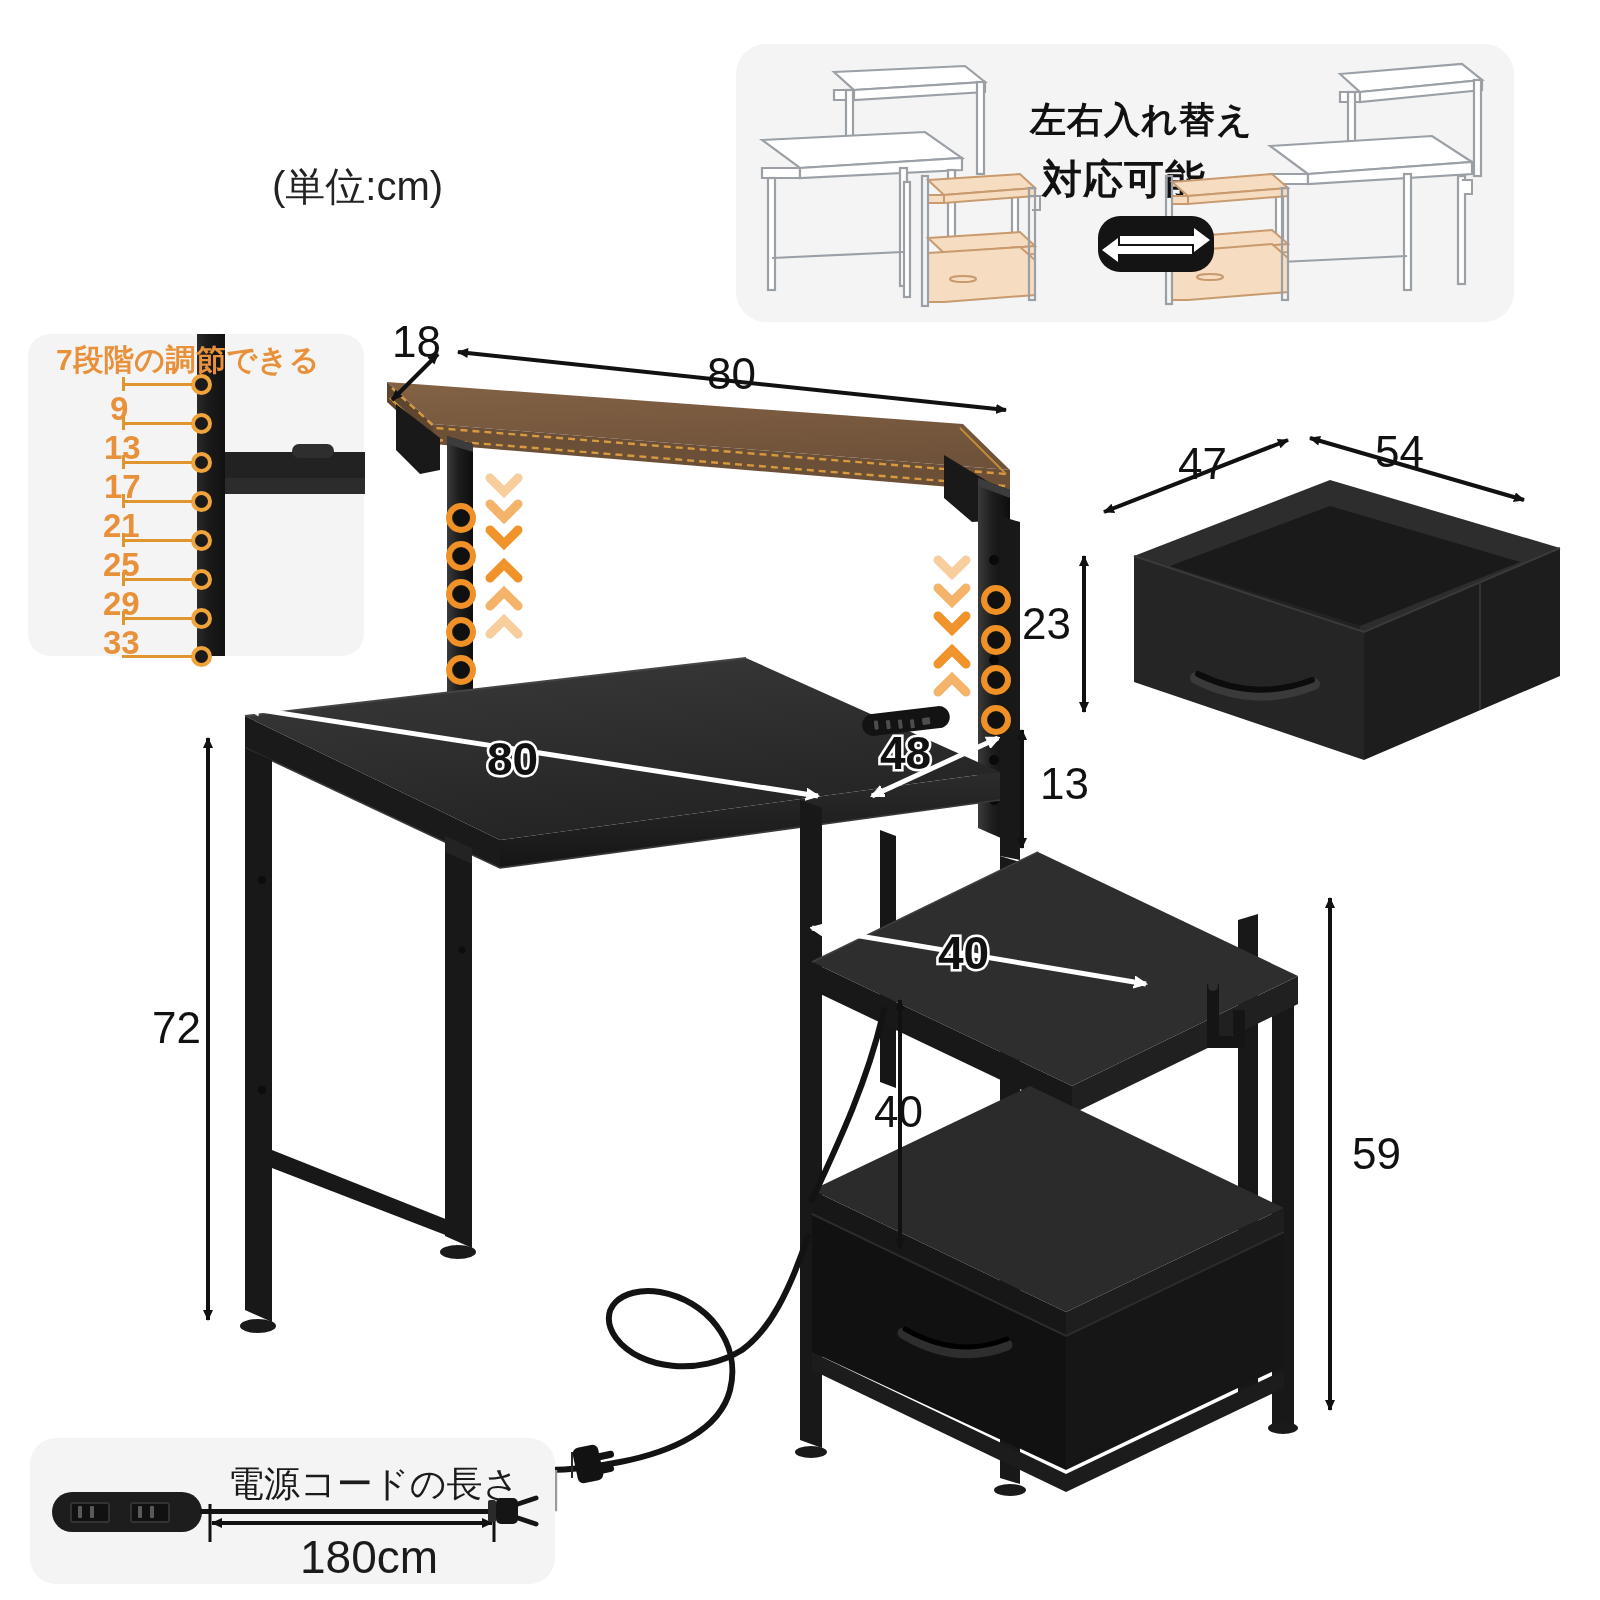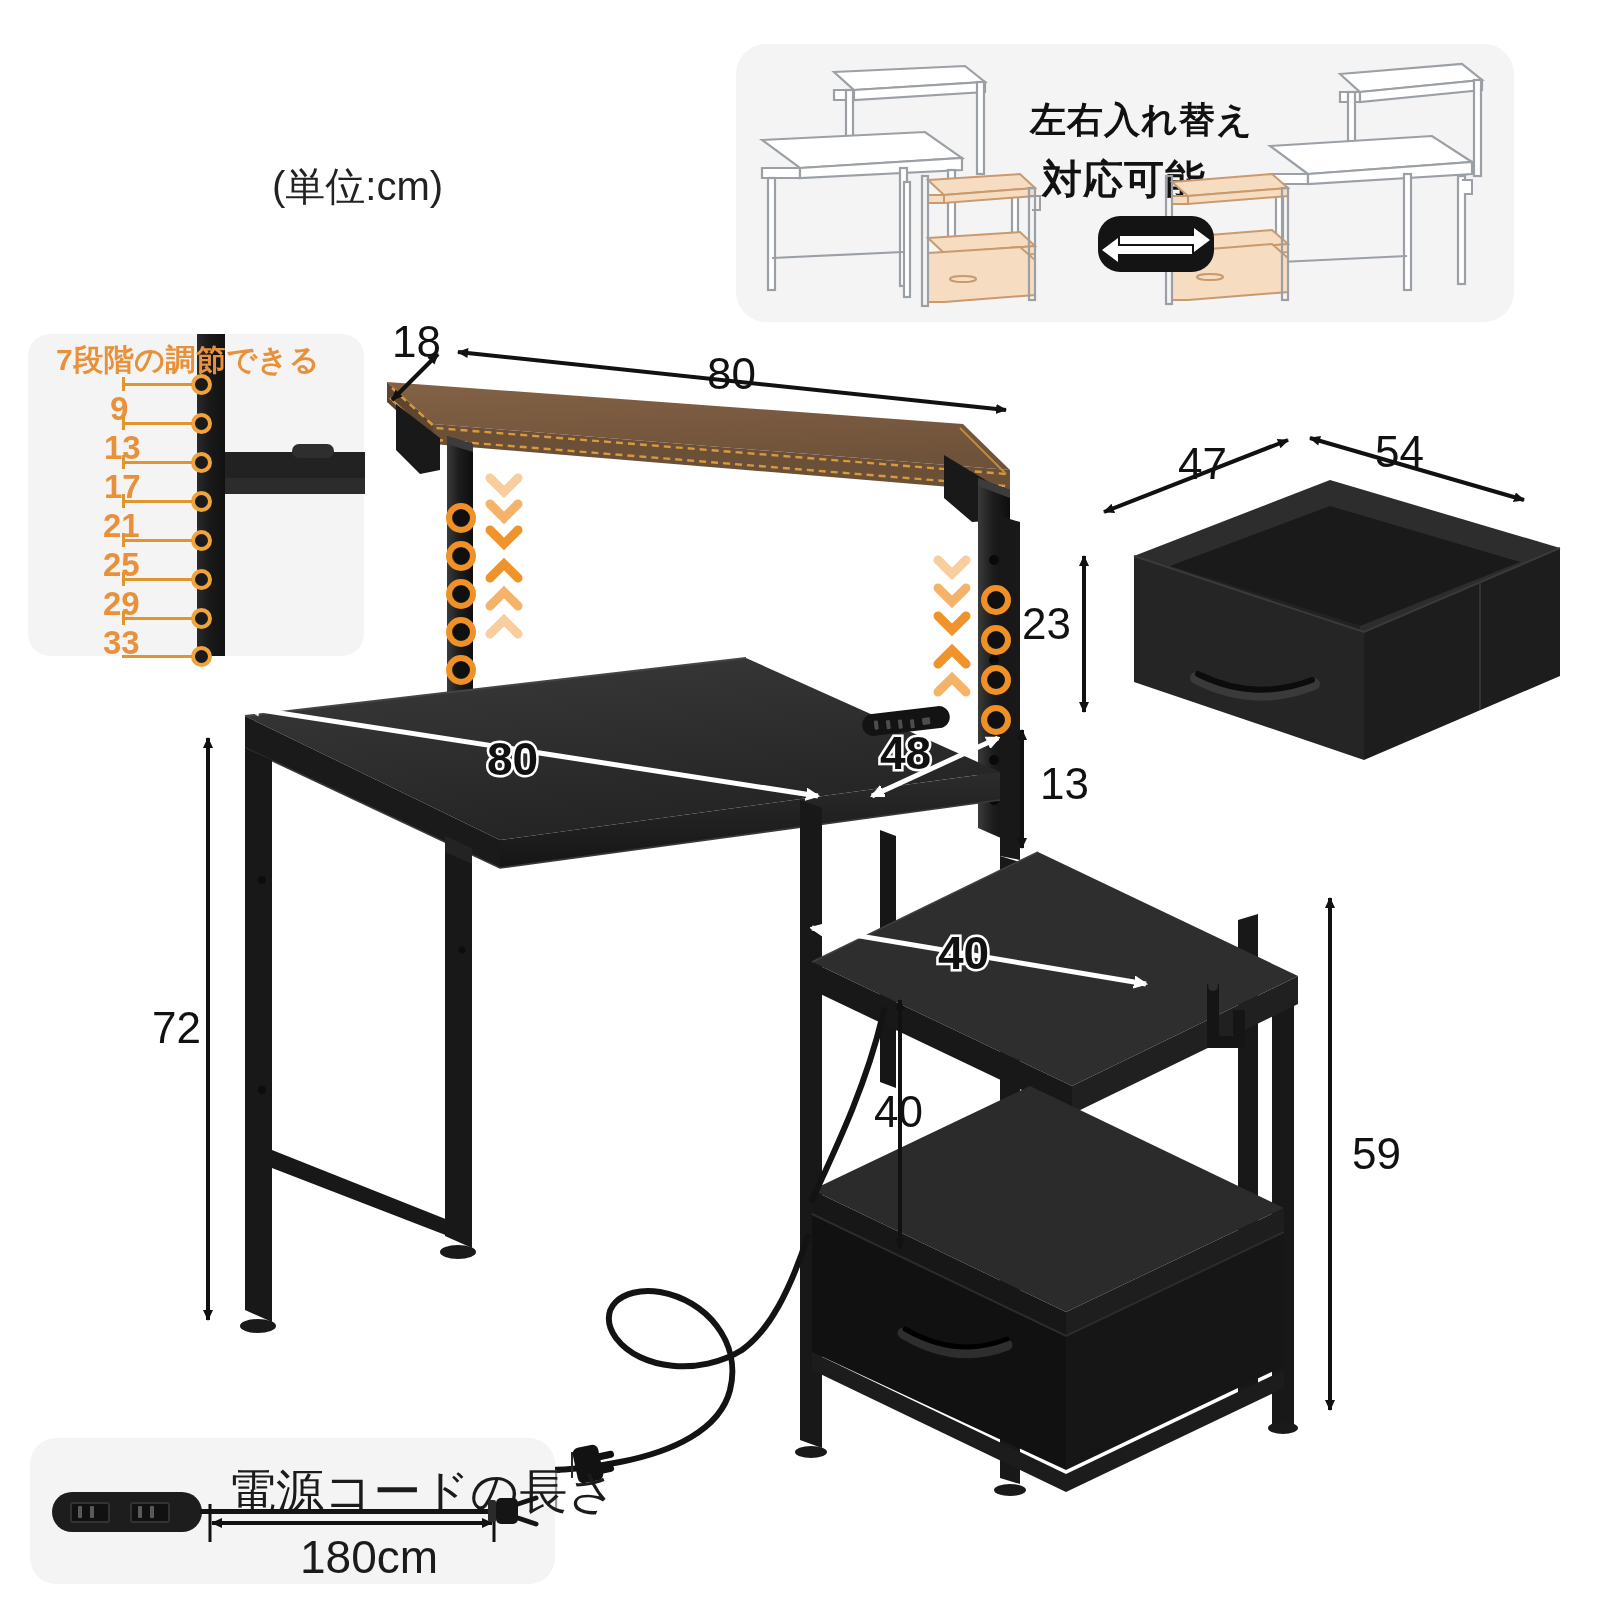--- a/index.html
+++ b/index.html
@@ -45,21 +45,21 @@
   .adj-hole{position:absolute;width:21px;height:21px;border-radius:50%;
             border:4px solid #f0a43b;background:#1b1b1b;box-sizing:border-box;}
   #adj-post{left:197px;top:334px;width:28px;height:322px;
             background:linear-gradient(90deg,#2a2a2a,#1a1a1a 40%,#111 100%);}
   #adj-shelf{left:225px;top:452px;width:140px;height:26px;background:#222;}
   #adj-shelf2{left:225px;top:478px;width:140px;height:16px;background:#2c2c2c;}
   #adj-knob{left:292px;top:444px;width:42px;height:14px;border-radius:7px;background:#2e2e2e;}
 
   
   #cord-panel{left:30px;top:1438px;width:525px;height:146px;border-radius:26px;}
-  #cord-label{left:228px;top:1460px;font-size:48px;font-weight:400;color:#1b1b1b;}
+  #cord-label{left:228px;top:1460px;font-size:36px;font-weight:400;color:#1b1b1b;}
   #cord-len{left:300px;top:1530px;font-size:46px;font-weight:400;color:#1b1b1b;}
   #strip-body{left:52px;top:1492px;width:150px;height:40px;border-radius:20px;background:#1d1d1d;}
   .strip-socket{position:absolute;top:1502px;width:40px;height:21px;border-radius:3px;
                 background:#111;border:2px solid #333;box-sizing:border-box;}
   .sock-slot{position:absolute;width:4px;height:12px;background:#5a5a5a;border-radius:1px;top:1506px;}
   #cord-wire{left:200px;top:1509px;width:295px;height:5px;background:#141414;}
 
   
   .dim{position:absolute;font-size:44px;color:#111;font-weight:400;line-height:1;}
   .dim-w{position:absolute;font-size:46px;color:#fff;font-weight:700;line-height:1;

